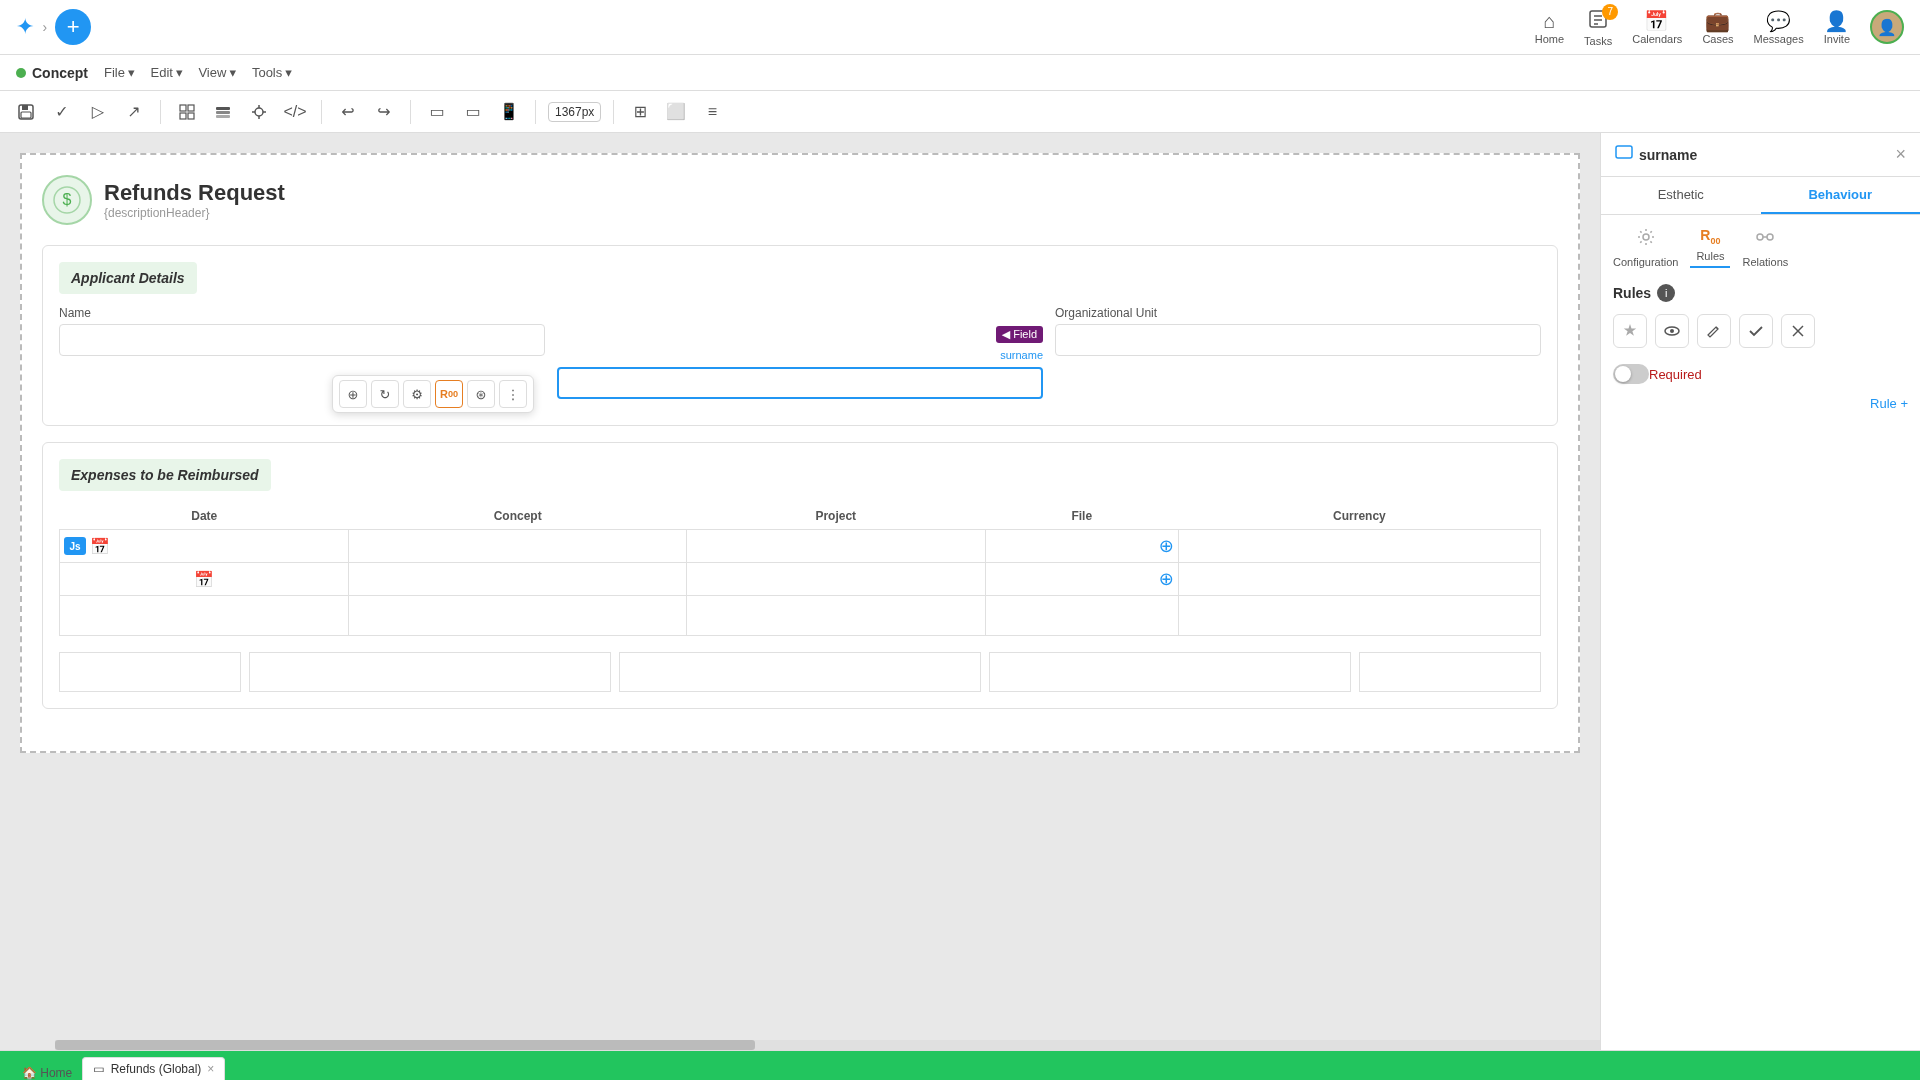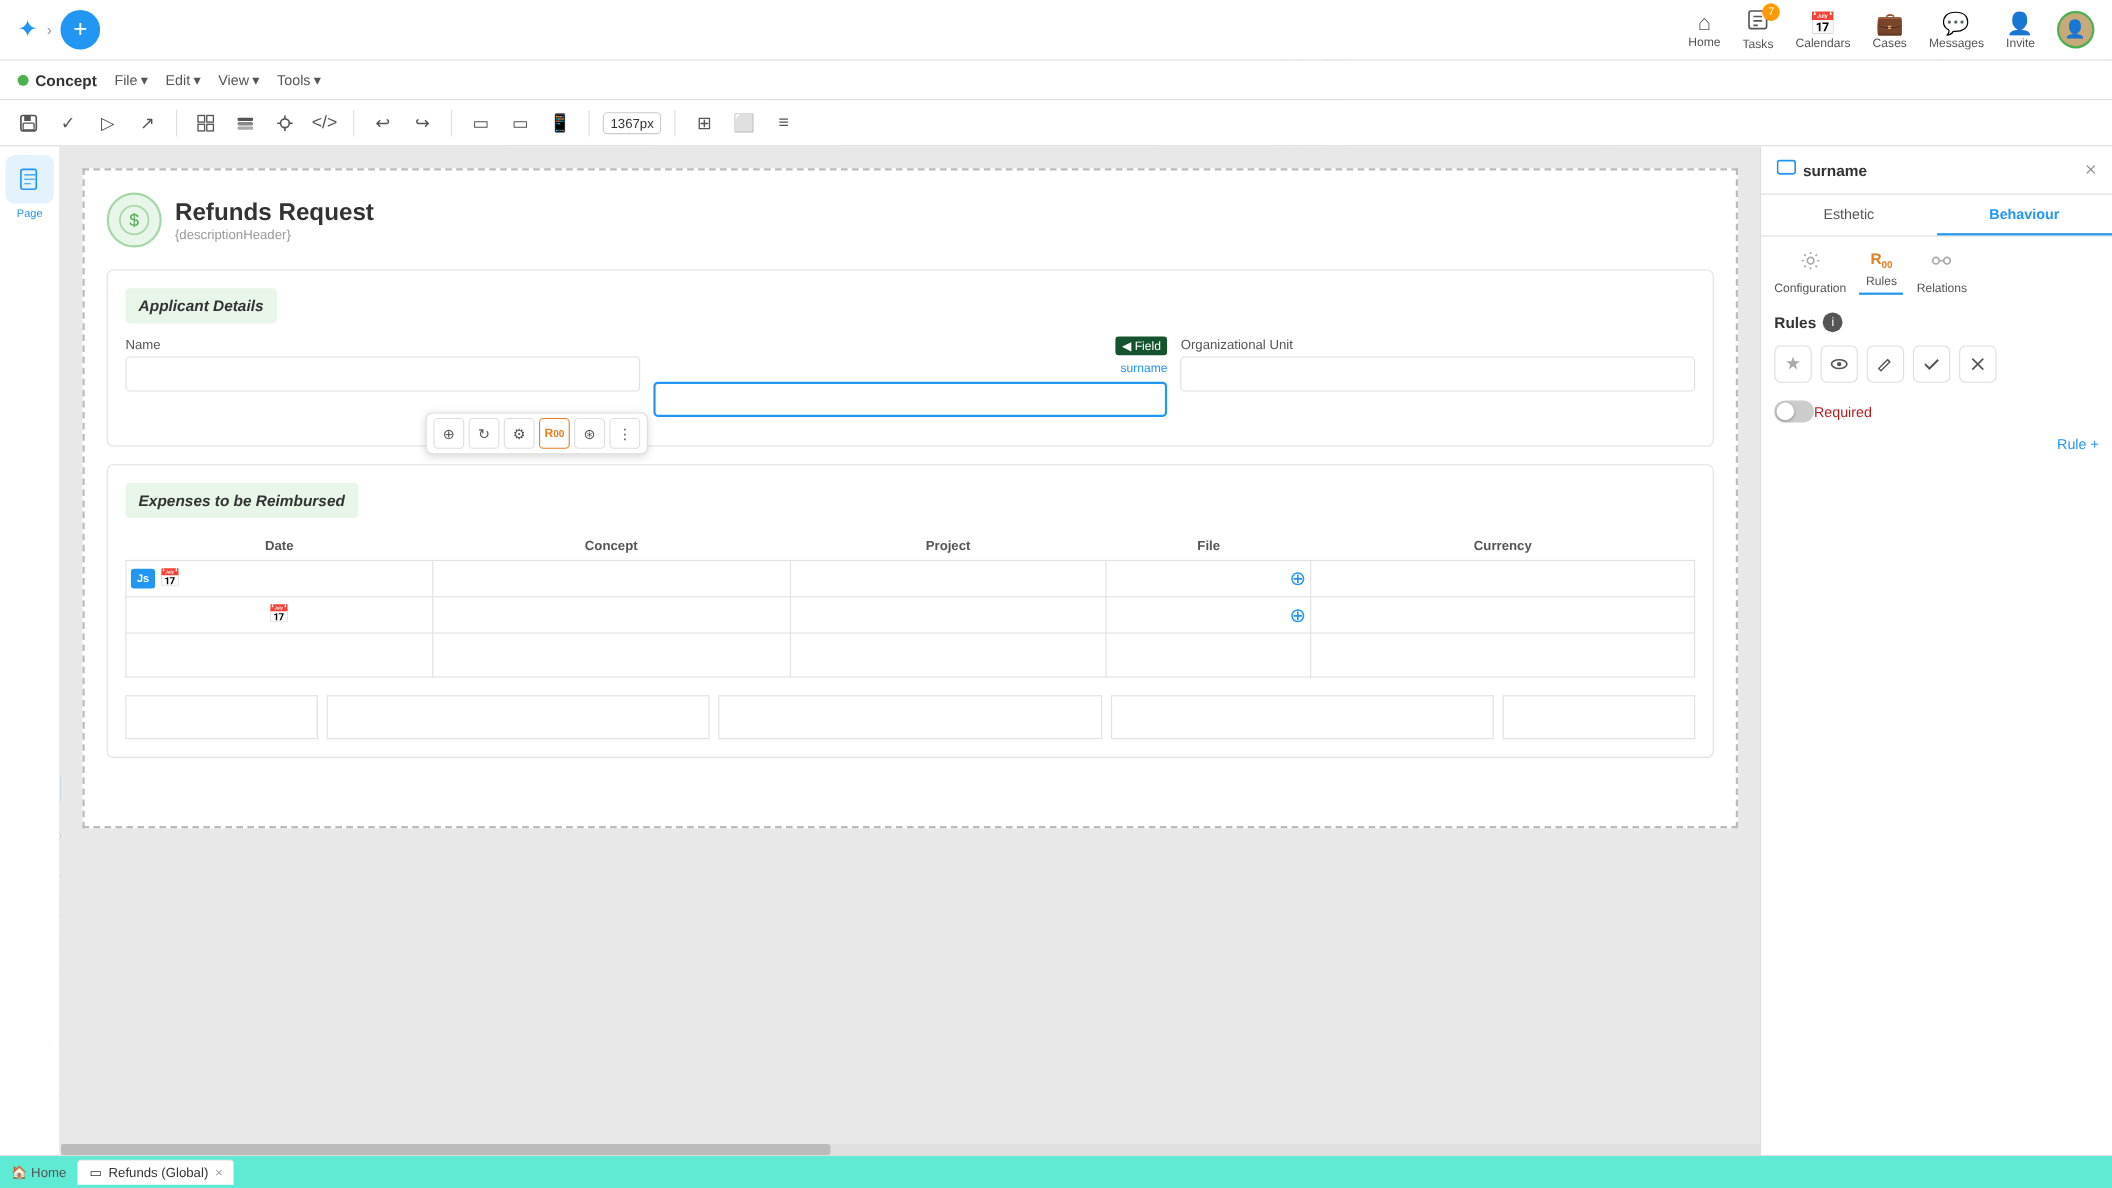--- a/index.html
+++ b/index.html
@@ -155,23 +155,23 @@
       box-shadow: 0 2px 8px rgba(0,0,0,0.15);
       z-index: 50;
     }
     .ft-btn {
       width: 28px; height: 28px; border-radius: 4px; border: 1px solid #ddd;
       background: #fff; cursor: pointer; display: flex; align-items: center; justify-content: center;
       font-size: 13px; color: #555;
     }
     .ft-btn.active { border-color: #e67e22; color: #e67e22; }
     .field-tag {
-      font-size: 11px; background: #14532d; color: #fff;
+      font-size: 11px; background: #701a75; color: #fff;
       padding: 2px 6px; border-radius: 3px; cursor: pointer;
-      display: flex; align-items: center; gap: 2px;
+      display: flex; align-items: center; gap: 2px; margin-top: 20px;
     }
 
     
     .grid-table { width: 100%; border-collapse: collapse; }
     .grid-table th {
       font-size: 12px; color: #555; text-align: center;
       padding: 6px 8px; border-bottom: 1px solid #e0e0e0;
     }
     .grid-table td { padding: 2px 4px; border: 1px solid #e0e0e0; height: 32px; }
     .grid-cell { height: 28px; width: 100%; }
@@ -238,22 +238,22 @@
       position: absolute; top: 2px; left: 2px;
       box-shadow: 0 1px 3px rgba(0,0,0,0.3);
     }
 
     .rule-add { display: flex; align-items: flex-end; justify-content: flex-end; }
     .rule-add-btn { color: #2196f3; font-size: 13px; cursor: pointer; }
 
     
     .status-bar {
       position: fixed; bottom: 0; left: 0; right: 0; height: 30px;
-      background: #5eead4; border-top: 1px solid #ddd;
-      display: flex; align-items: center; padding: 0 10px; gap: 10px;
+      background: #22c55e; border-top: 1px solid #ddd;
+      display: flex; align-items: flex-end; padding: 0 22px; gap: 10px;
     }
     .tab-item {
       display: flex; align-items: center; gap: 6px;
       padding: 4px 10px; border-radius: 4px 4px 0 0;
       font-size: 12px; cursor: pointer; background: #fff;
       border: 1px solid #ddd; border-bottom: none;
     }
     .tab-item .tab-close { color: #999; font-size: 12px; cursor: pointer; }
     .home-tab { font-size: 12px; color: #555; cursor: pointer; }
 
@@ -380,31 +380,20 @@
   <div class="toolbar-sep"></div>
   <span class="toolbar-px">1367px</span>
   <div class="toolbar-sep"></div>
   <button class="toolbar-btn">⊞</button>
   <button class="toolbar-btn">⬜</button>
   <button class="toolbar-btn">≡</button>
 </div>
 
 <div class="main-area">
 
-  <div class="left-sidebar">
-    <div class="sidebar-icon active">
-      <svg width="22" height="22" viewBox="0 0 22 22">
-          <rect x="3" y="2" width="14" height="18" rx="2" fill="none" stroke="#2196f3" stroke-width="1.5"></rect>
-          <line x1="6" y1="7" x2="16" y2="7" stroke="#2196f3" stroke-width="1"></line>
-          <line x1="6" y1="11" x2="16" y2="11" stroke="#2196f3" stroke-width="1"></line>
-          <line x1="6" y1="15" x2="12" y2="15" stroke="#2196f3" stroke-width="1"></line>
-        </svg>
-    </div>
-    <span class="sidebar-icon-label">Page</span>
-  </div>
 
   <div class="canvas-area">
     <div class="form-canvas" style="position:relative;">
 
       <div class="form-header">
         <div class="form-logo">
           <svg width="28" height="28" viewBox="0 0 28 28">
               <circle cx="14" cy="14" r="13" fill="#e8f5e9" stroke="#a5d6a7" stroke-width="1.5"></circle>
               <text x="14" y="19" text-anchor="middle" font-size="16" fill="#4caf50">$</text>
             </svg>

